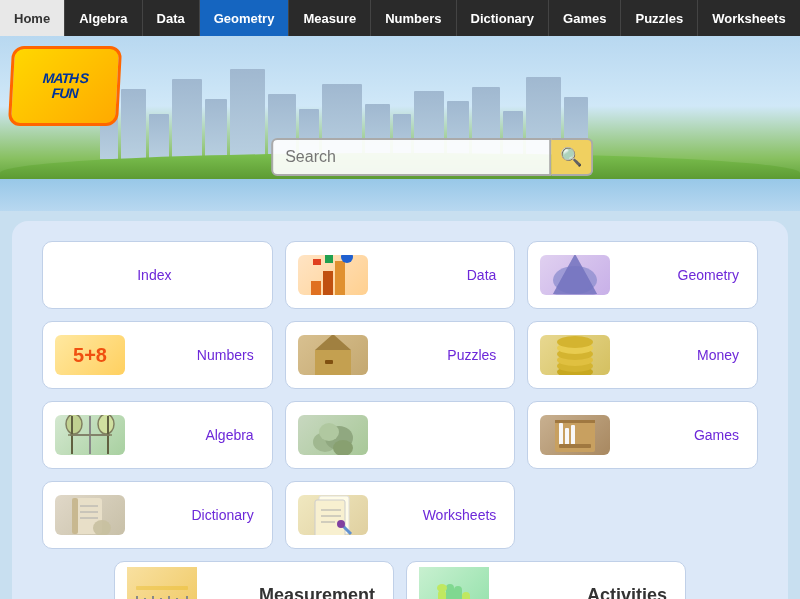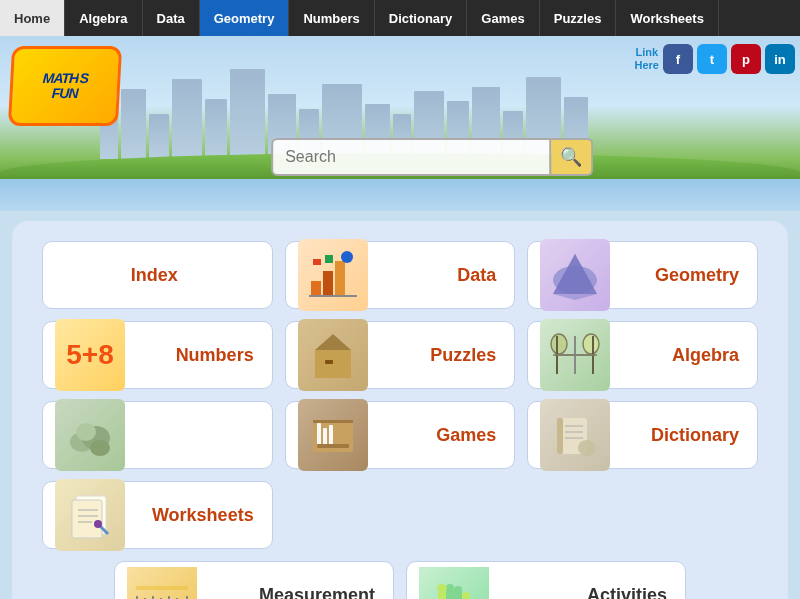--- a/index.html
+++ b/index.html
@@ -177,35 +177,35 @@
       display: flex;
       align-items: center;
       padding: 6px 12px;
       cursor: pointer;
       height: 68px;
       transition: background 0.15s;
     }
 
     .grid-item .icon-area {
       width: 70px;
-      height: 72px;
+      height: 40px;
       display: flex;
       align-items: center;
       justify-content: center;
       flex-shrink: 0;
-      font-size: 28px;
+      font-size: 20px;
       overflow: hidden;
       border-radius: 6px;
     }
     .grid-item .label {
       flex: 1;
       text-align: right;
-      font-size: 18px;
-      font-weight: bold;
-      color: #c2410c;
+      font-size: 14px;
+      font-weight: normal;
+      color: #6d28d9;
       padding-right: 6px;
     }
 
     
     .bottom-row {
       grid-column: 1 / -1;
       display: flex;
       justify-content: center;
       gap: 12px;
     }
@@ -253,20 +253,21 @@
     .icon-activ { background: linear-gradient(135deg, #c8f0d0, #90e0a8); }
   </style>
 </head>
 <body>
 
 <nav class="top-nav">
   <div class="nav-item">Home</div>
   <div class="nav-item">Algebra</div>
   <div class="nav-item">Data</div>
   <div class="nav-item active">Geometry</div>
+  <div class="nav-item">Measure</div>
   <div class="nav-item">Numbers</div>
   <div class="nav-item">Dictionary</div>
   <div class="nav-item">Games</div>
   <div class="nav-item">Puzzles</div>
   <div class="nav-item">Worksheets</div>
 </nav>
 
 <div class="header">
 
   <div class="buildings">
@@ -291,28 +292,20 @@
   <div class="ground"></div>
   <div class="water-reflection"></div>
 
   <div class="logo">
     <div style="text-align:center; line-height:1.1;">
       <span style="font-size:14px; display:block; color:#003399; font-weight:900;">MATH<sup style="font-size:9px;color:#ffcc00;">i</sup>S</span>
       <span style="font-size:14px; display:block; color:#003399; font-weight:900;">FUN</span>
     </div>
   </div>
 
-  <div class="social-area">
-    <div class="link-here" style="white-space:pre;">Link
-Here</div>
-    <div class="social-btn fb">f</div>
-    <div class="social-btn tw">t</div>
-    <div class="social-btn pi">p</div>
-    <div class="social-btn li">in</div>
-  </div>
 
   <div class="search-container">
     <input class="search-input" type="text" placeholder="Search" style="">
     <button class="search-btn">🔍</button>
   </div>
 </div>
 
 <div class="main-content">
 
   <div class="grid-item">
@@ -349,20 +342,33 @@
   </div>
   <div class="grid-item">
     <div class="icon-area icon-puz">
       <svg width="52" height="50" viewBox="0 0 52 50">
         <rect x="8" y="20" width="36" height="28" fill="#c4a050"></rect>
         <polygon points="26,4 8,20 44,20" fill="#a08040"></polygon>
         <rect x="18" y="30" width="8" height="4" fill="#805010" rx="1"></rect>
       </svg>
     </div>
     <div class="label">Puzzles</div>
+  </div>
+  <div class="grid-item">
+    <div class="icon-area icon-money">
+      <svg width="52" height="50" viewBox="0 0 52 50">
+        <ellipse cx="26" cy="42" rx="18" ry="6" fill="#c8a820"></ellipse>
+        <ellipse cx="26" cy="36" rx="18" ry="6" fill="#d4b430"></ellipse>
+        <ellipse cx="26" cy="30" rx="18" ry="6" fill="#e0c040"></ellipse>
+        <ellipse cx="26" cy="24" rx="18" ry="6" fill="#d4b430"></ellipse>
+        <ellipse cx="26" cy="18" rx="18" ry="6" fill="#e8cc50"></ellipse>
+        <ellipse cx="26" cy="12" rx="18" ry="6" fill="#d4b430"></ellipse>
+      </svg>
+    </div>
+    <div class="label">Money</div>
   </div>
 
   <div class="grid-item">
     <div class="icon-area icon-alg">
       <svg width="52" height="50" viewBox="0 0 52 50">
         <line x1="26" y1="6" x2="26" y2="44" stroke="#888" stroke-width="2"></line>
         <line x1="6" y1="25" x2="46" y2="25" stroke="#888" stroke-width="2"></line>
         <ellipse cx="10" cy="14" rx="8" ry="10" fill="#c0d090" stroke="#808060" stroke-width="1.5"></ellipse>
         <ellipse cx="42" cy="14" rx="8" ry="10" fill="#d0e0a0" stroke="#808060" stroke-width="1.5"></ellipse>
         <line x1="8" y1="6" x2="8" y2="44" stroke="#606040" stroke-width="2"></line>

